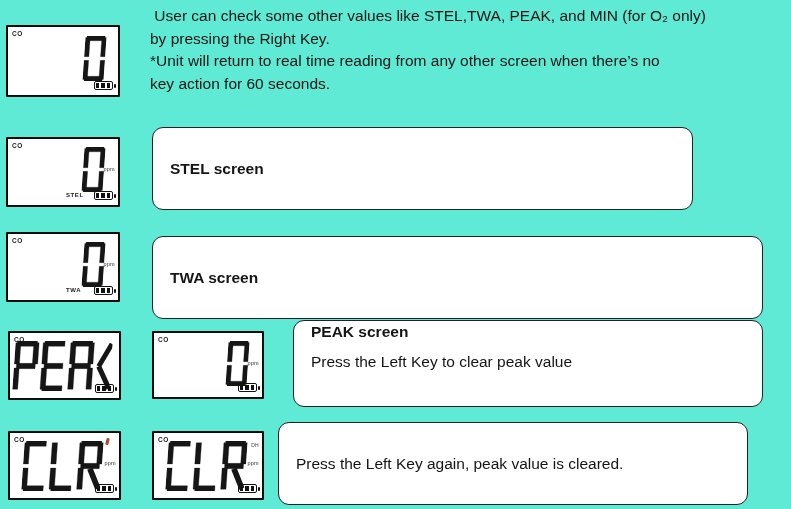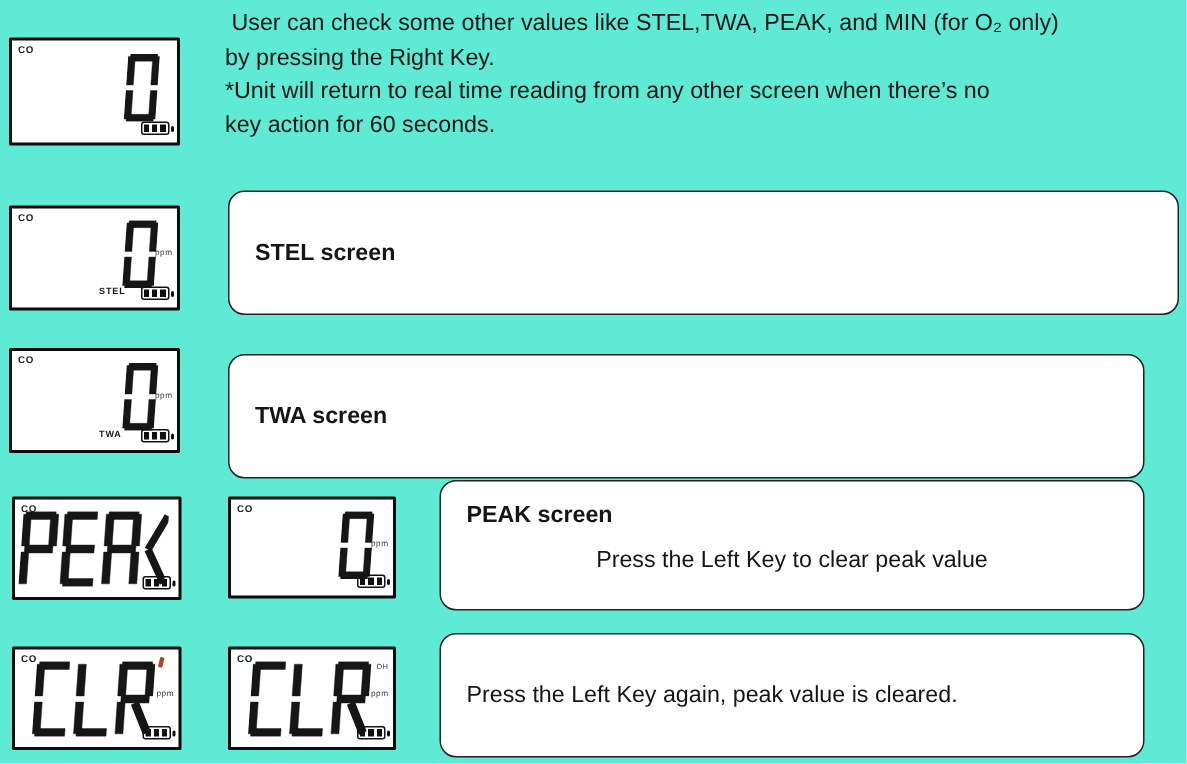--- a/index.html
+++ b/index.html
@@ -22,22 +22,22 @@
   .mode{position:absolute;left:58px;bottom:7px;font-size:6px;font-weight:bold;letter-spacing:.6px;color:#1a1a1a;}
   .batt{position:absolute;right:5px;bottom:5px;width:19px;height:9px;border:1.5px solid #111;border-radius:2px;box-sizing:border-box;}
   .batt::after{content:"";position:absolute;right:-4px;top:1.5px;width:2.5px;height:4px;background:#111;border-radius:1px;}
   .batt i{position:absolute;inset:1px;background:repeating-linear-gradient(90deg,#111 0 3.5px,transparent 3.5px 5.5px);}
   .tick{position:absolute;right:11px;top:5px;width:2.5px;height:7px;transform:rotate(14deg);border-radius:1px;}
 
   
   .box{position:absolute;background:#fff;border:1.8px solid #222;border-radius:11px;box-sizing:border-box;font-size:15.5px;}
   .box.vcenter{display:flex;align-items:center;padding-left:17px;}
   .box .title{font-weight:bold;}
-  .box.padded{padding:14px 17px;}
-  .box .body{margin-top:12px;text-align:center;}
+  .box.padded{padding:2px 17px;}
+  .box .body{margin-top:12px;}
 </style>
 </head>
 <body>
 
 <div id="page">
 
   <div class="intro">
     <div> User can check some other values like STEL,TWA, PEAK, and MIN (for O₂ only)</div>
     <div>by pressing the Right Key.</div>
     <div>*Unit will return to real time reading from any other screen when there’s no</div>
@@ -77,21 +77,21 @@
           </g>
         </svg>
       </div>
     <span class="unit">ppm</span>
     <span class="mode">STEL</span>
     <div class="batt">
         <i></i>
       </div>
   </div>
 
-  <div class="box vcenter" style="left:152px;top:127px;width:634px;height:83px">
+  <div class="box vcenter" style="left:152px;top:127px;width:541px;height:83px">
     <span class="title">STEL screen</span>
   </div>
 
   <div class="lcd" style="left:6px;top:232px;width:114px;height:70px">
     <span class="gas">CO</span>
     <div class="seg seg-digit" style="right:14px;top:8px">
         <svg xmlns="http://www.w3.org/2000/svg" viewBox="0 0 80 170">
           <g fill="#161616" stroke="#161616">
             <rect x="6" y="0" width="68" height="18"></rect>
             <rect x="62" y="6" width="18" height="72"></rect>
@@ -218,17 +218,17 @@
           </g>
         </svg>
       </div>
     <span class="tr-flag">DH</span>
     <span class="unit">ppm</span>
     <div class="batt">
         <i></i>
       </div>
   </div>
 
-  <div class="box vcenter" style="left:293px;top:422px;width:470px;height:83px">
+  <div class="box vcenter" style="left:278px;top:422px;width:470px;height:83px">
     <span>Press the Left Key again, peak value is cleared.</span>
   </div>
 
 </div>
 
 </body></html>

